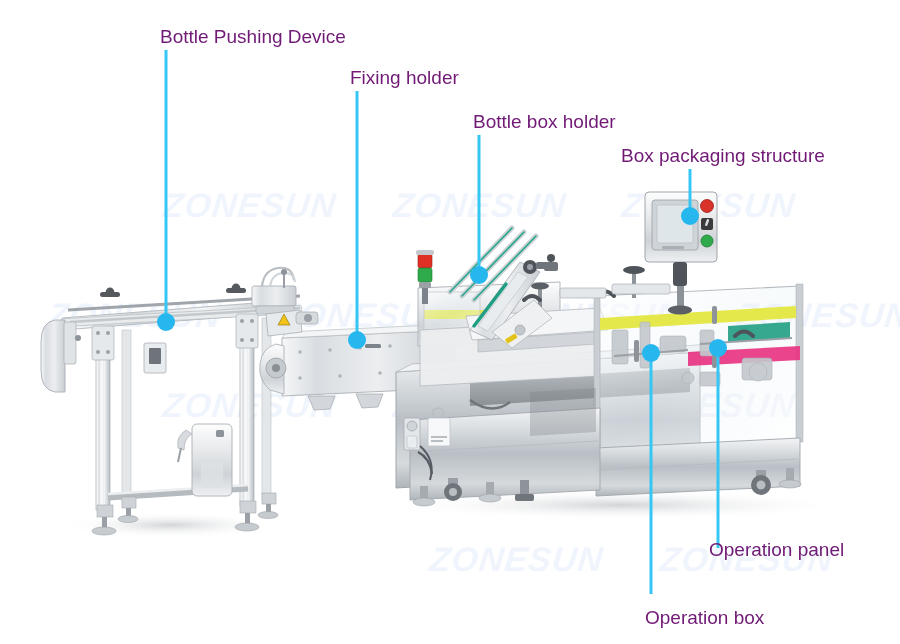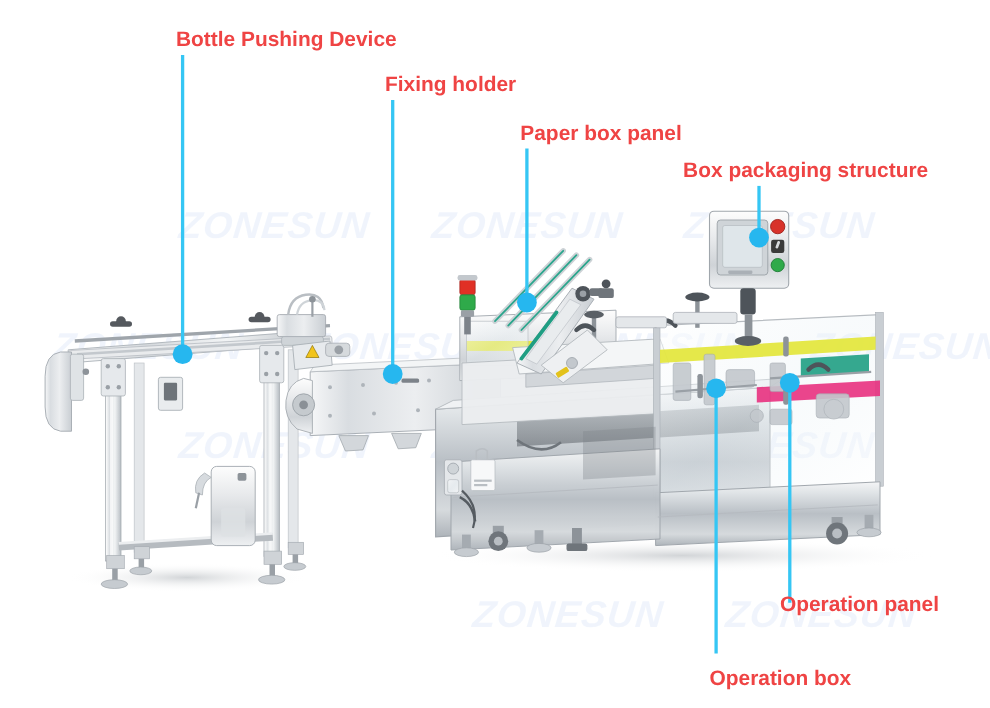--- a/index.html
+++ b/index.html
@@ -37,24 +37,23 @@
   }
 
   
   .leaders { position: absolute; inset: 0; z-index: 40; pointer-events: none; }
 
   .labels { position: absolute; inset: 0; z-index: 50; }
   .ann-label {
     position: absolute;
     font-family: "Liberation Sans", sans-serif;
     font-size: 19px;
-    color: #ef4444;
+    color: #701a75;
     white-space: nowrap;
     line-height: 1;
-    font-weight: bold;
   }
 
   
   .machine { position: absolute; inset: 0; z-index: 10; }
 
   
 </style>
 </head>
 <body>
 
@@ -465,19 +464,19 @@
         <line x1="718" y1="352" x2="718" y2="548" stroke="#35C6F4" stroke-width="3"></line>
         <circle cx="718" cy="348" r="9" fill="#26B7EF"></circle>
         <line x1="651" y1="357" x2="651" y2="594" stroke="#35C6F4" stroke-width="3"></line>
         <circle cx="651" cy="353" r="9" fill="#26B7EF"></circle>
       </g>
   </svg>
 
   <div class="labels">
     <div class="ann-label" style="left:160px; top:27px;">Bottle Pushing Device</div>
     <div class="ann-label" style="left:350px; top:68px;">Fixing holder</div>
-    <div class="ann-label" style="left:473px; top:112px;">Paper box panel</div>
+    <div class="ann-label" style="left:473px; top:112px;">Bottle box holder</div>
     <div class="ann-label" style="left:621px; top:146px;text-align:center;">Box packaging structure</div>
     <div class="ann-label" style="left:709px; top:540px;">Operation panel</div>
     <div class="ann-label" style="left:645px; top:608px;">Operation box</div>
   </div>
 
 </div>
 
 </body></html>

